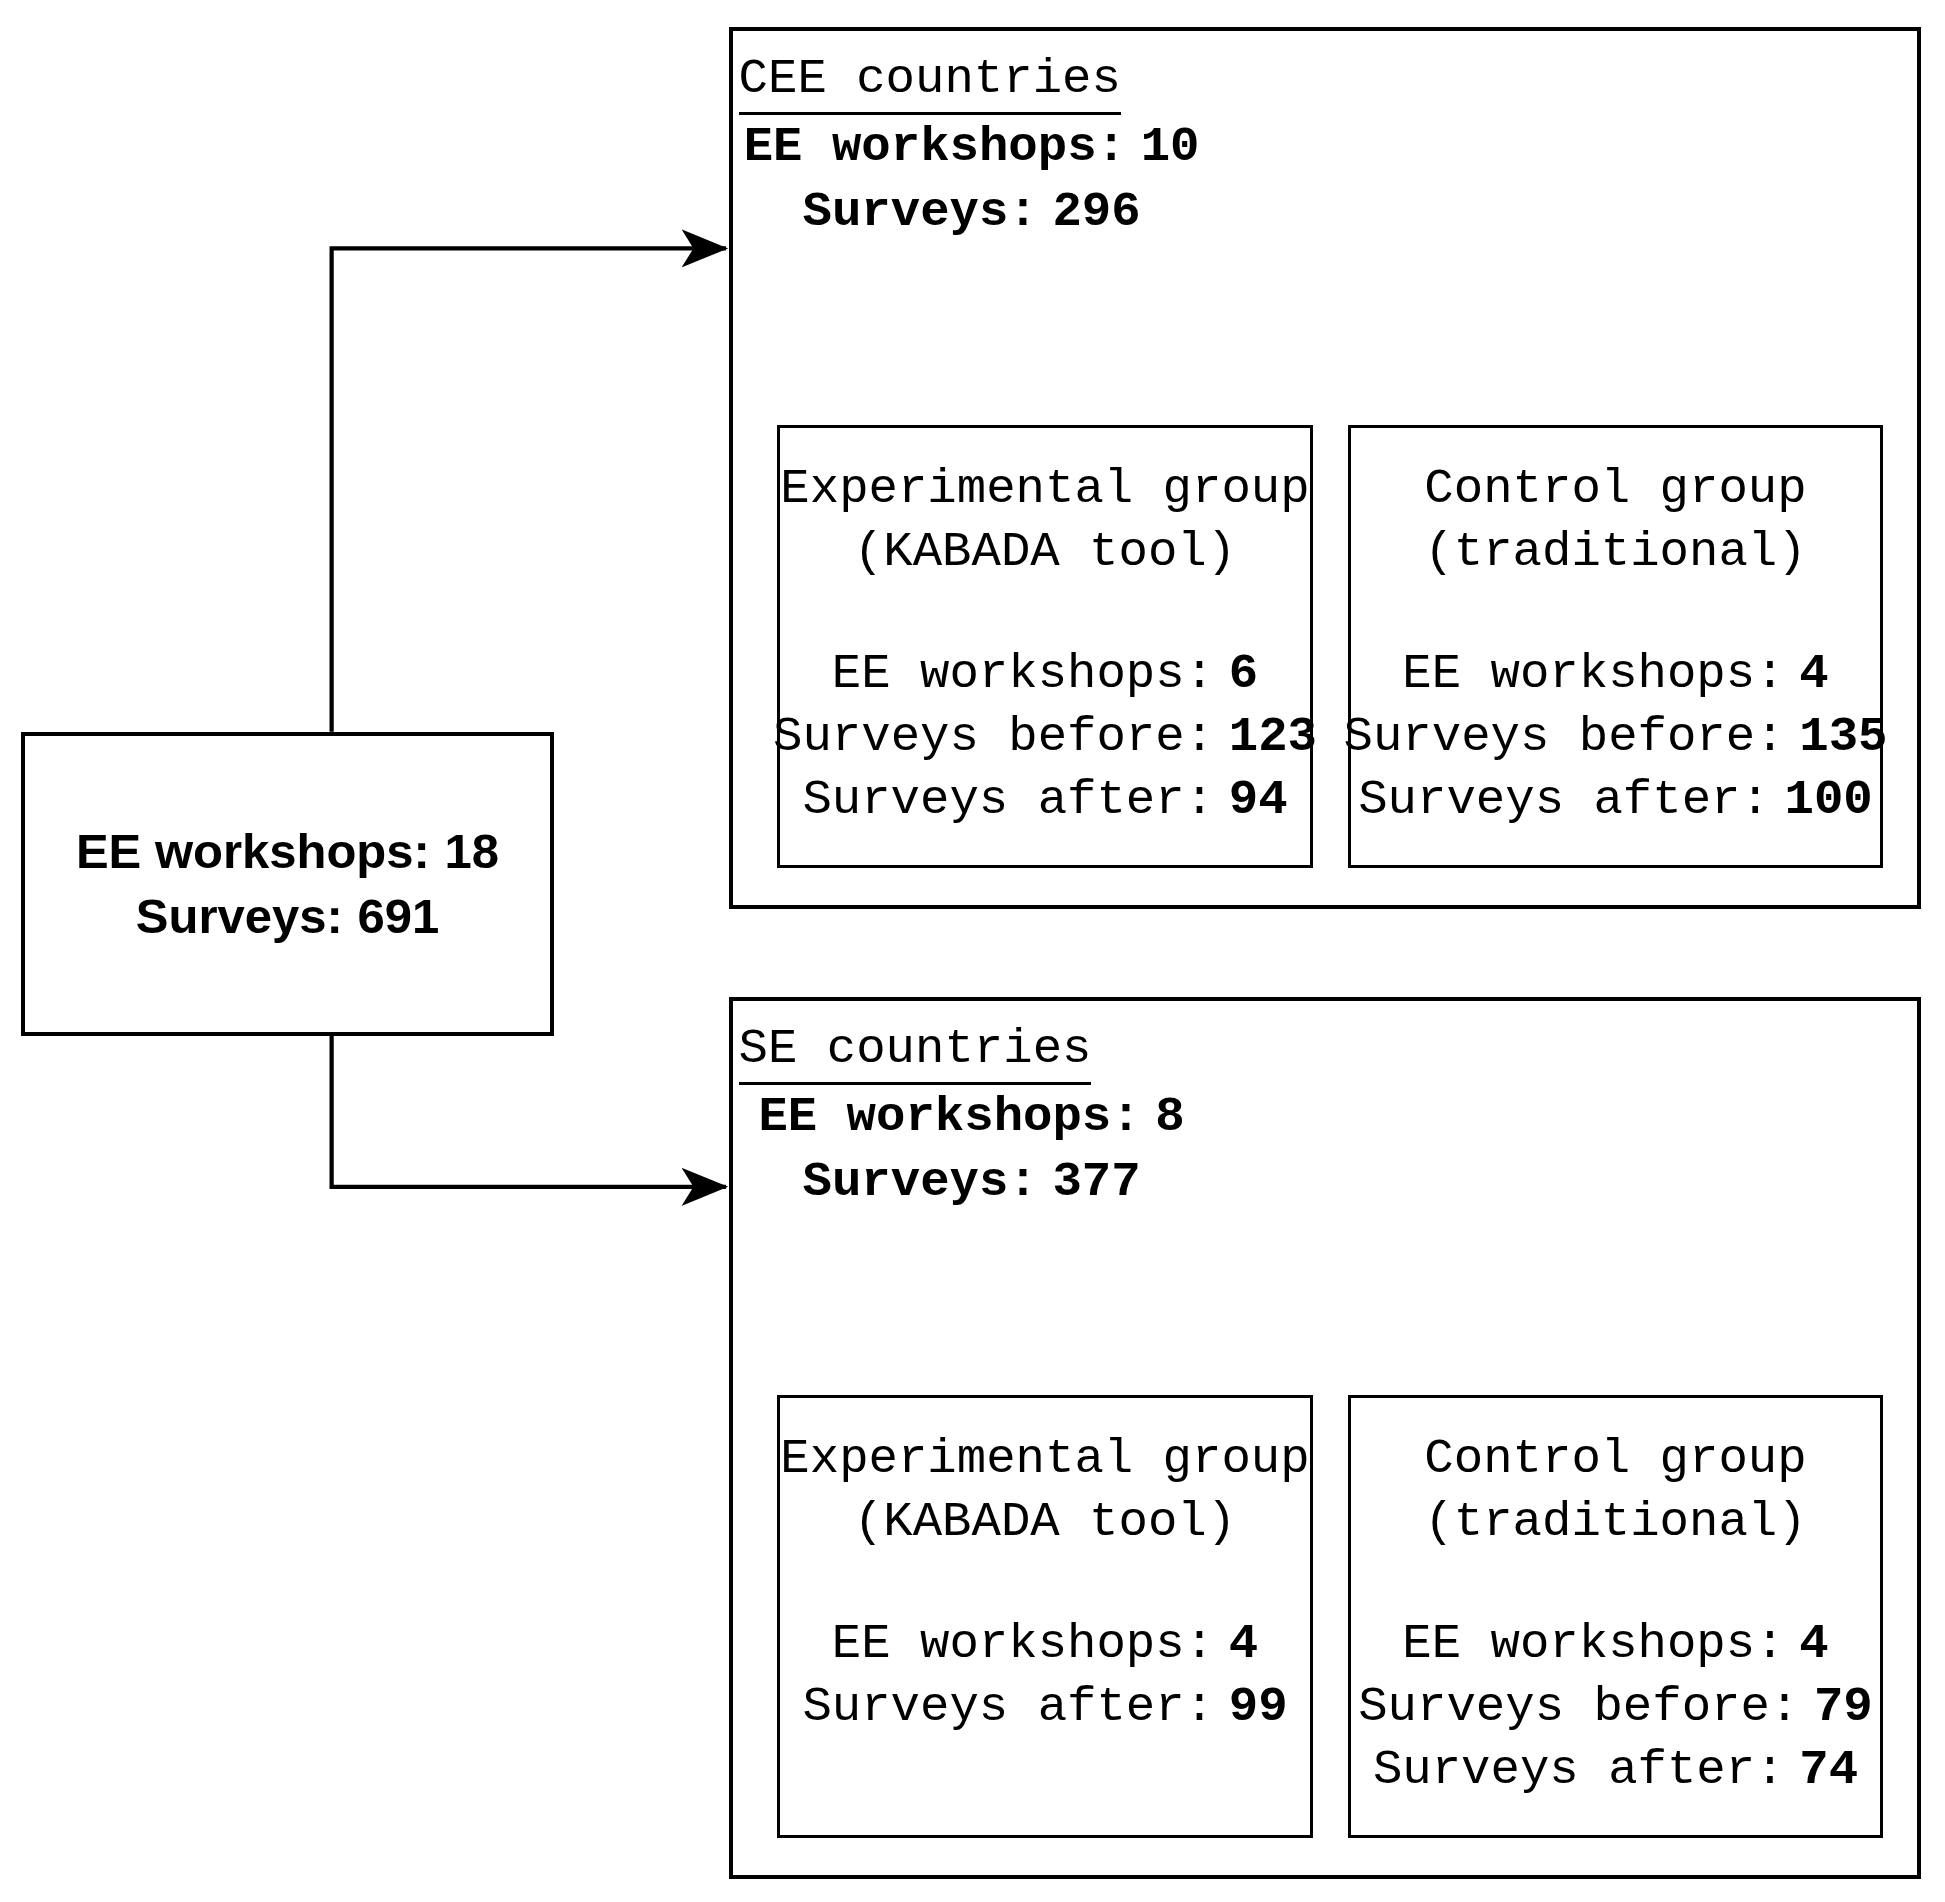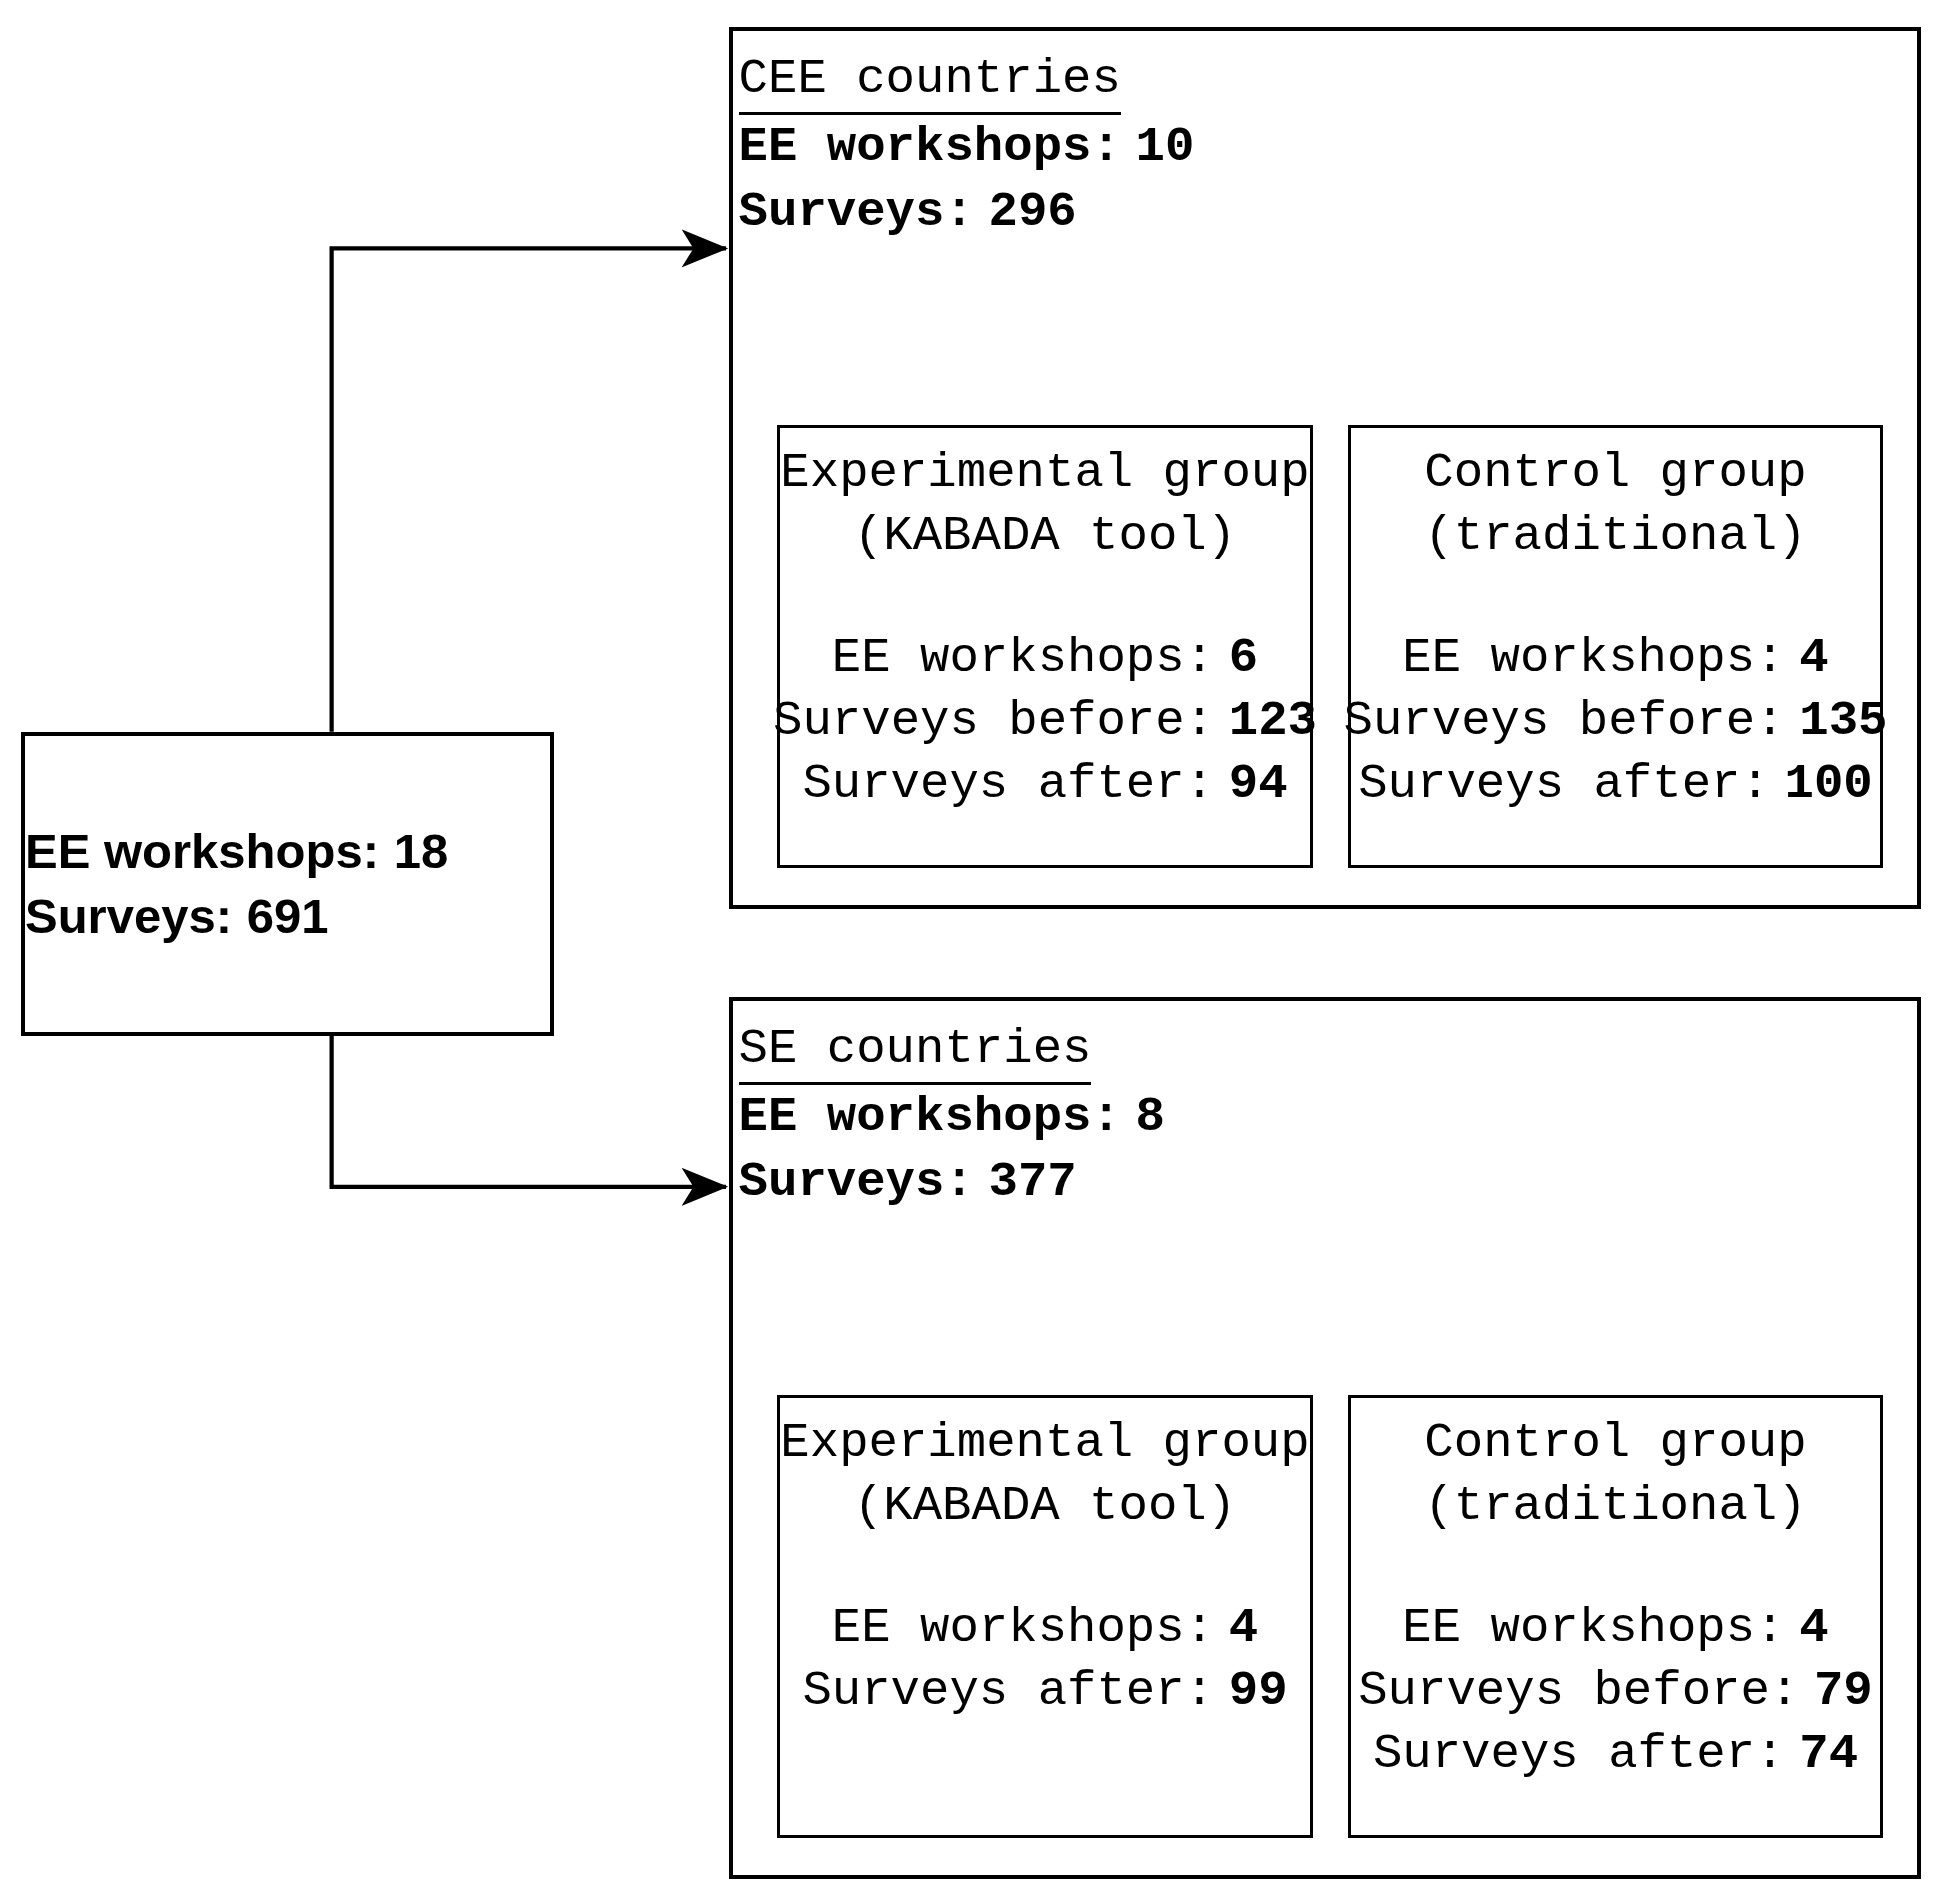--- a/index.html
+++ b/index.html
@@ -34,30 +34,30 @@
   .outer { width:1192px; height:882px;font-family:Liberation Mono, monospace; }
   .outer.cee { left:729px; top:27px; }
   .outer.se  { left:729px; top:997px; }
   .header { margin:15.5px 0 0 5.6px; width:466px; }
   .title-line { font-size:49px; line-height:65px; }
   .underlined {
     display:inline-block;
     border-bottom:3.5px solid #000000;
   }
   .bold-line {
-    font-weight:bold; font-size:49px; line-height:65px; 
+    font-weight:bold; font-size:49px; line-height:65px; text-align:center;
     white-space:nowrap;
   }
   .bold-line .val { margin-left:0.30em; }
   
   .inner {
     position:absolute; top:394px; width:536px; height:443px;
     border-width:3.5px;
     display:flex; flex-direction:column; align-items:center;
-    padding-top:14px;
+    padding-top:30px;
     font-size:49px; line-height:63px; text-align:center;
   }
   .inner.exp  { left:44px; }
   .inner.ctrl { left:615px; width:535px; }
   .g-title div { white-space:nowrap; }
   .g-gap { height:59px; }
   .stat { white-space:nowrap; }
   .stat b { margin-left:0.30em; }
 </style>
 </head>

